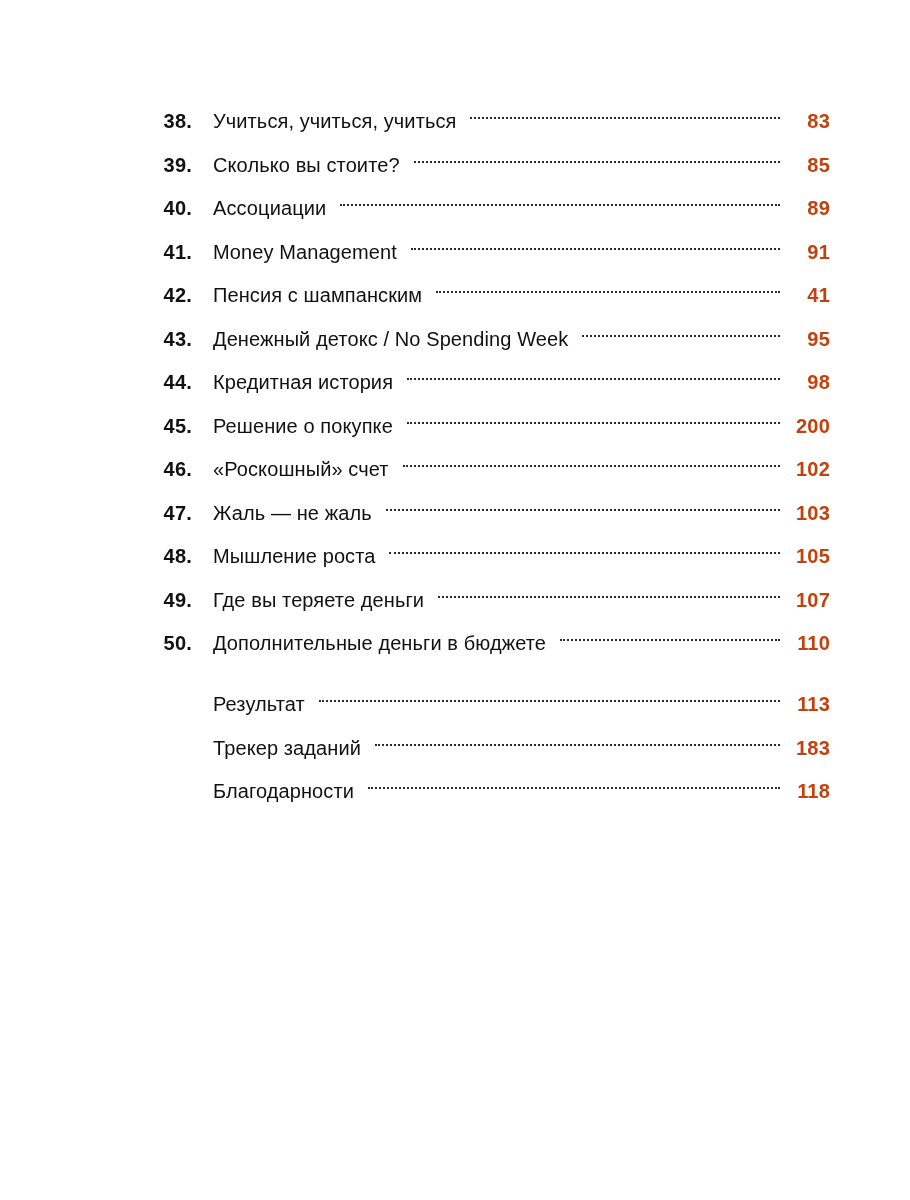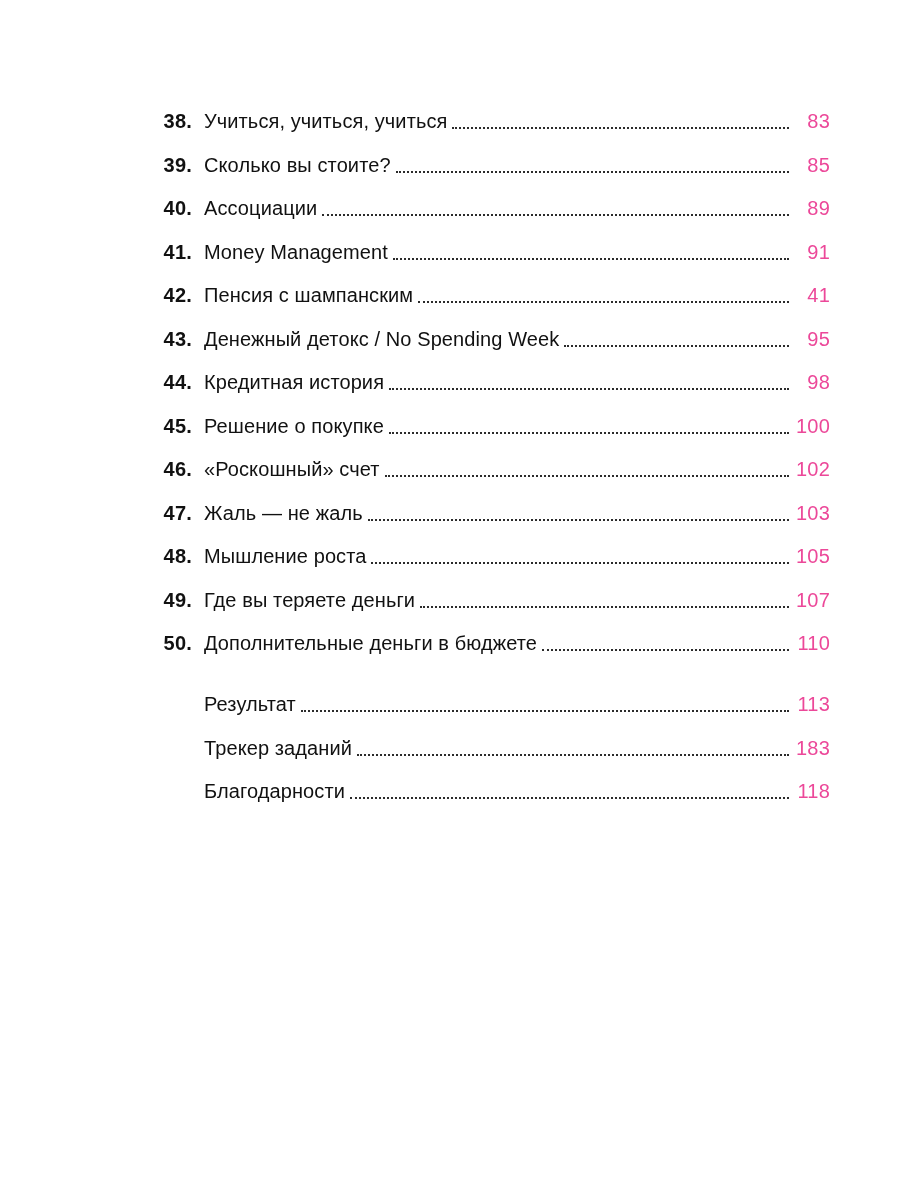--- a/index.html
+++ b/index.html
@@ -22,23 +22,24 @@
     box-sizing: border-box;
     padding: 110px 85px 0 140px;
   }
 
   .toc {
     display: block;
   }
 
   .toc-entry {
     display: flex;
-    align-items: flex-end;
+    align-items: center;
     width: 690px;
     margin-bottom: 20.5px;
+    gap: 9px;
   }
 
   .toc-entry.spacer-before {
     margin-top: 38px;
   }
 
   .num {
     flex: 0 0 auto;
     width: 52px;
     text-align: right;
@@ -66,22 +67,22 @@
     margin: 0 7px 0 5px;
     border-bottom: 2.2px dotted #2b2b2b;
     height: 1px;
   }
 
   .pagenum {
     flex: 0 0 auto;
     min-width: 34px;
     text-align: right;
     font-size: 20px;
-    font-weight: 400;
-    color: #ec4899;
+    font-weight: 700;
+    color: #c2410c;
     letter-spacing: 0.2px;
   }
 
   
   .toc-entry.unnumbered .num {
     width: 52px;
   }
 </style>
 </head>
 <body>
@@ -135,21 +136,21 @@
       <span class="num">44.</span>
       <span class="title">Кредитная история</span>
       <span class="dots"></span>
       <span class="pagenum">98</span>
     </div>
 
     <div class="toc-entry">
       <span class="num">45.</span>
       <span class="title">Решение о покупке</span>
       <span class="dots"></span>
-      <span class="pagenum">100</span>
+      <span class="pagenum">200</span>
     </div>
 
     <div class="toc-entry">
       <span class="num">46.</span>
       <span class="title">«Роскошный» счет</span>
       <span class="dots"></span>
       <span class="pagenum">102</span>
     </div>
 
     <div class="toc-entry">

